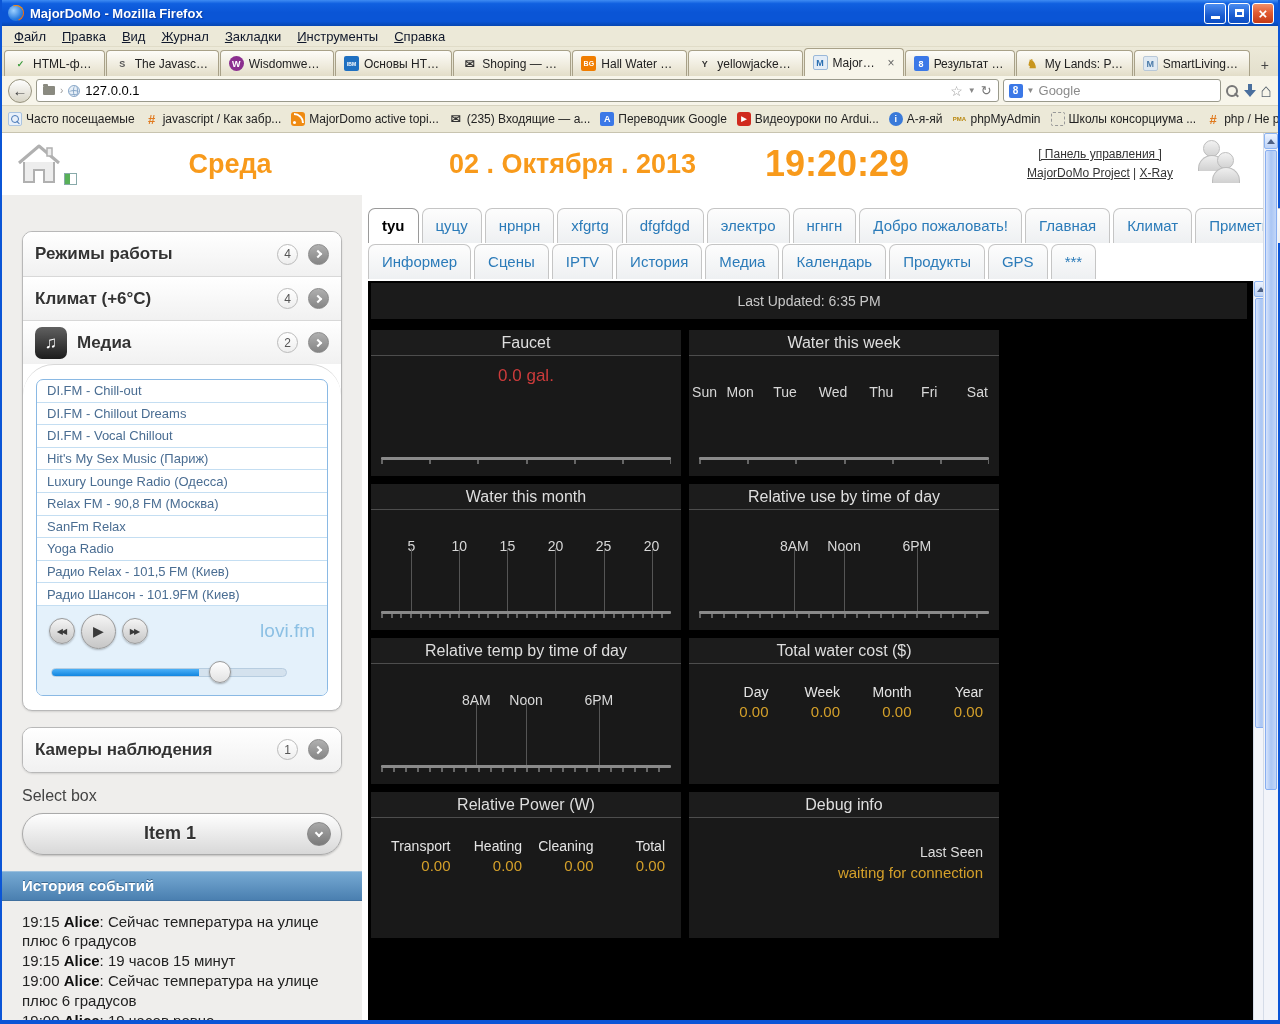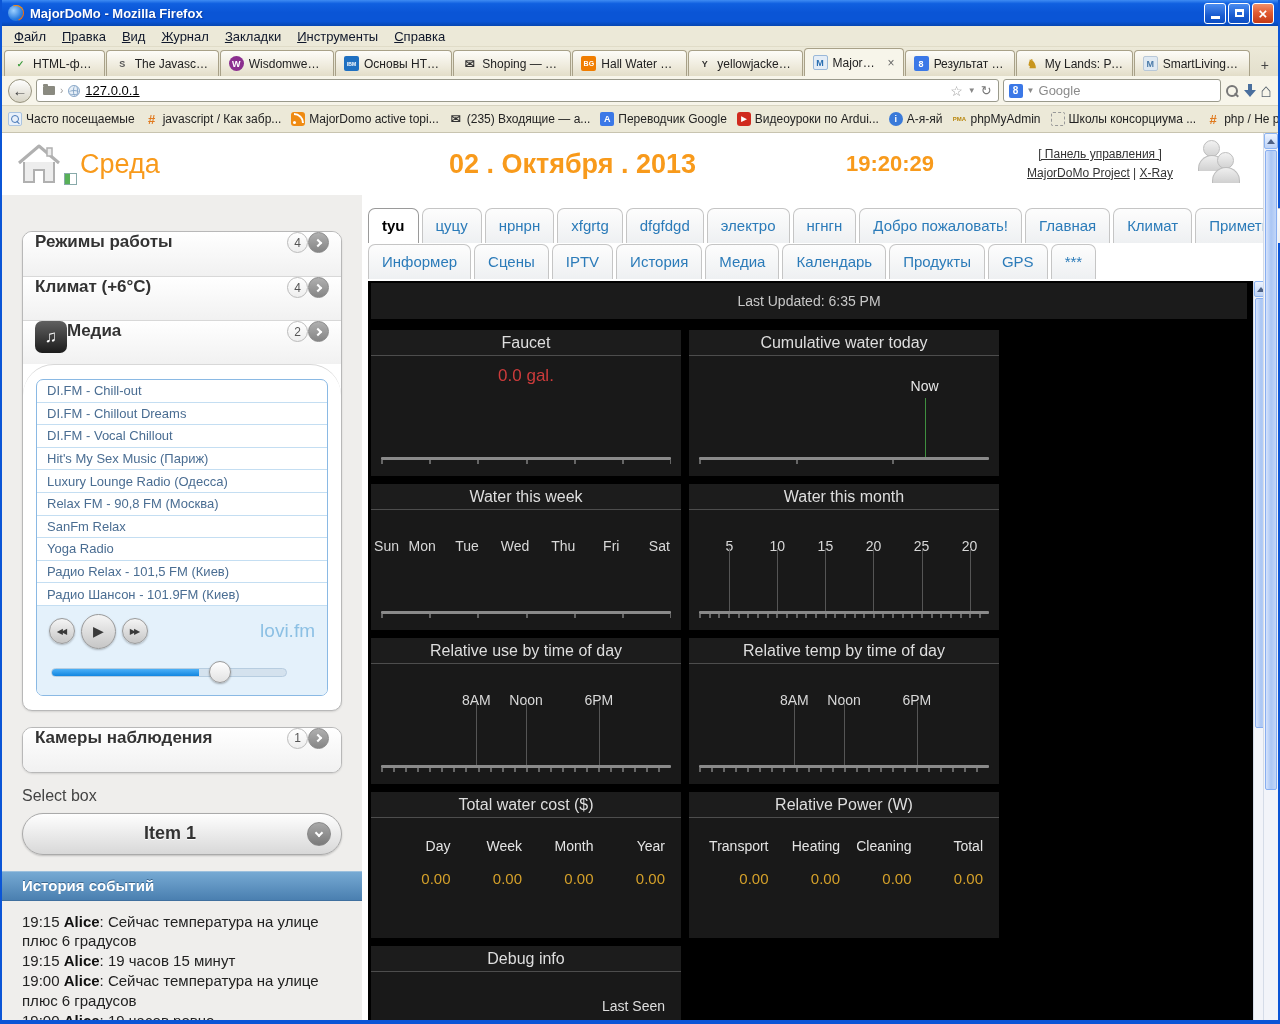--- a/index.html
+++ b/index.html
@@ -57,21 +57,21 @@
   .navbar { height:30px; flex:0 0 30px; background:#f7f5ea; border-bottom:1px solid #d8d4c0; display:flex; align-items:center; padding:0 6px; gap:4px; }
   .backbtn { width:24px; height:24px; border-radius:50%; background:linear-gradient(180deg,#fefefe,#d8d5c6); border:1px solid #97937e;
              display:flex; align-items:center; justify-content:center; color:#444; font-size:15px; font-weight:bold; }
   .urlbox { flex:1 1 auto; height:23px; background:#fff; border:1px solid #9a9a8c; border-radius:3px; display:flex; align-items:center; padding:0 6px; gap:5px; }
   .folder-ic { width:12px; height:9px; background:#8a8a80; border-radius:1px; position:relative; }
   .folder-ic::before { content:""; position:absolute; top:-2px; left:0; width:5px; height:2px; background:#8a8a80; border-radius:1px 1px 0 0; }
   .crumb-sep { color:#999; font-size:10px; }
   .globe-ic { width:12px; height:12px; border:1px solid #8aa8c8; border-radius:50%; position:relative; background:#e8f0f8; }
   .globe-ic::before { content:""; position:absolute; left:4px; top:0; bottom:0; width:3px; border-left:1px solid #8aa8c8; border-right:1px solid #8aa8c8; border-radius:50%; }
   .globe-ic::after { content:""; position:absolute; top:4px; left:0; right:0; height:3px; border-top:1px solid #8aa8c8; border-bottom:1px solid #8aa8c8; border-radius:50%; }
-  .url-input { flex:1; border:none; outline:none; font-size:13px; color:#000; font-family:"Liberation Sans",sans-serif; background:transparent;text-decoration:underline; }
+  .url-input { flex:1; border:none; outline:none; font-size:13px; color:#000; font-family:"Liberation Sans",sans-serif; background:transparent; }
   .star { color:#999; font-size:14px; }
   .caret { color:#888; font-size:8px; }
   .reload { color:#777; font-size:13px; }
   .searchbox { flex:0 0 215px; height:23px; background:#fff; border:1px solid #9a9a8c; border-radius:3px; display:flex; align-items:center; padding:0 5px; gap:4px; }
   .g8 { width:14px; height:14px; background:#3b78e7; color:#fff; font-size:10px; font-weight:bold; border-radius:2px; display:flex; align-items:center; justify-content:center; }
   .search-input { flex:1; border:none; outline:none; font-size:13px; color:#333; font-family:"Liberation Sans",sans-serif; background:transparent; }
   .search-input::placeholder { color:#8a8a8a; opacity:1; }
   .mag { width:14px; height:14px; position:relative; display:inline-block; }
   .mag::before { content:""; position:absolute; width:8px; height:8px; border:2px solid #777; border-radius:50%; left:1px; top:1px; }
   .mag::after { content:""; position:absolute; width:5px; height:2px; background:#777; transform:rotate(45deg); left:9px; top:10px; }
@@ -101,39 +101,39 @@
 
   
   .viewport { flex:1; display:flex; min-height:0; }
   .content { flex:1; display:flex; flex-direction:column; min-width:0; background:#fff; }
 
   
   .pageheader { height:62px; flex:0 0 62px; background:#fff; display:flex; align-items:center; }
   .home-wrap { flex:0 0 78px; display:flex; align-items:flex-end; padding-left:14px; gap:2px; }
   .mini-ic { width:13px; height:12px; background:#fff; border:1px solid #8aa; position:relative; }
   .mini-ic::before { content:""; position:absolute; left:0; top:0; bottom:0; width:5px; background:#58b058; }
-  .hd-week { flex:0 0 300px; color:#f89a1b; font-size:27px; font-weight:normal; }
+  .hd-week { flex:0 0 300px; text-align:center; color:#f89a1b; font-size:27px; font-weight:bold; }
   .hd-date { flex:1; text-align:center; color:#f89a1b; font-size:27px; font-weight:bold; }
-  .hd-time { flex:0 0 250px; text-align:center; color:#f89a1b; font-size:22px; font-weight:bold; }
+  .hd-time { flex:0 0 250px; color:#f89a1b; font-size:36px; font-weight:bold; }
   .hd-links { flex:0 0 170px; font-size:12px; color:#333; text-align:center; line-height:19px; }
   .hd-links a { color:#333; text-decoration:underline; }
   .avatar { flex:0 0 78px; position:relative; height:52px; }
   .person { position:absolute; }
   .person .head { width:17px; height:17px; border-radius:50%; background:linear-gradient(180deg,#f2f2f2,#d2d2d2); border:1px solid #bdbdbd; }
   .person .torso { width:28px; height:16px; border-radius:14px 14px 0 0; background:linear-gradient(180deg,#efefef,#d0d0d0); border:1px solid #bdbdbd; border-bottom:none; margin-top:-2px; margin-left:-5px; }
   .p1 { left:18px; top:2px; }
   .p2 { left:32px; top:14px; }
 
   
   .bodyrow { flex:1; display:flex; min-height:0; }
 
   
   .sidebar { flex:0 0 360px; background:#efeeec; overflow:hidden; padding:36px 20px 0 20px; }
   .acc { border-radius:10px; border:1px solid #b8b8b8; overflow:hidden; background:#fff; box-shadow:0 1px 2px rgba(0,0,0,.12); }
-  .acc-row { height:44px; display:flex; padding:0 12px; gap:0;
+  .acc-row { height:44px; display:flex; align-items:center; padding:0 12px; gap:10px;
              background:linear-gradient(180deg,#ffffff,#f1f1f1); border-top:1px solid #d8d8d8; }
   .acc-row:first-child { border-top:none; }
   .acc-label { flex:1; font-size:17px; font-weight:bold; color:#333; text-shadow:0 1px 0 #fff; }
   .count-badge { min-width:21px; height:21px; border-radius:50%; background:linear-gradient(180deg,#fff,#eee); border:1px solid #bbb;
                  display:flex; align-items:center; justify-content:center; font-size:12px; color:#555; }
   .chev-circle { width:21px; height:21px; border-radius:50%; background:linear-gradient(180deg,#b0b0b0,#858585); border:1px solid #888;
                  display:flex; align-items:center; justify-content:center; }
   .chev-right { width:6px; height:6px; border-top:2px solid #fff; border-right:2px solid #fff; transform:rotate(45deg); margin-left:-2px; }
   .chev-down  { width:6px; height:6px; border-top:2px solid #fff; border-right:2px solid #fff; transform:rotate(135deg); margin-top:-2px; }
   .media-ic { width:32px; height:32px; border-radius:7px; background:linear-gradient(180deg,#606060,#1c1c1c); color:#fff; font-size:17px;
@@ -191,21 +191,21 @@
   .axis::after { content:""; position:absolute; top:3px; left:0; right:0; height:4px; }
   .axis.t6::after  { background:repeating-linear-gradient(90deg,#666 0 2px,transparent 2px 16.62%); }
   .axis.t3::after  { background:repeating-linear-gradient(90deg,#666 0 2px,transparent 2px 33.3%); }
   .axis.t31::after { background:repeating-linear-gradient(90deg,#666 0 2px,transparent 2px 3.33%); }
   .axis.t24::after { background:repeating-linear-gradient(90deg,#666 0 2px,transparent 2px 4.16%); }
   .faucet-val { margin-top:10px; text-align:center; color:#cc3b3b; font-size:17px; }
   .now-label { position:absolute; top:22px; transform:translateX(-50%); color:#e8e8e8; font-size:14px; }
   .vline { position:absolute; width:1px; background:#555; top:38px; bottom:17px; }
   .vline.green { background:#3f8f3f; top:42px; }
   .axlabel { position:absolute; transform:translateX(-50%); color:#d8d8d8; font-size:14px; top:28px; }
-  .ptable { display:grid; grid-template-columns:repeat(4,1fr); padding:20px 12px 0; row-gap:16px; }
+  .ptable { display:grid; grid-template-columns:repeat(4,1fr); padding:20px 12px 0; row-gap:3px; }
   .th { color:#e4e4e4; font-size:14px; text-align:right; padding-right:4px; }
   .tv { color:#d4a02a; font-size:15px; text-align:right; padding-right:4px; }
   .dbody { padding:26px 16px 0; text-align:right; }
   .db-label { color:#dedede; font-size:14px; margin-bottom:4px; }
   .db-status { color:#d4a02a; font-size:15px; }
 
   
   .scrollbar { flex:0 0 15px; background:#f2f4f9; border-left:1px solid #d5dce8; display:flex; flex-direction:column; }
   .sb-btn { height:16px; flex:0 0 16px; background:linear-gradient(180deg,#eef4ff,#bcd2f6); border:1px solid #8cb4f2; border-radius:2px;
             display:flex; align-items:center; justify-content:center; }
@@ -510,28 +510,20 @@
               <div class="grid">
 
                 <div class="panel">
                   <div class="ptitle">Faucet</div>
                   <div class="pbody">
                     <div class="faucet-val">0.0 gal.</div>
                     <div class="axis t6"></div>
                   </div>
                 </div>
 
-                <div class="panel">
-                  <div class="ptitle">Cumulative water today</div>
-                  <div class="pbody">
-                    <span class="now-label" style="left:76%">Now</span>
-                    <div class="vline green" style="left:76%"></div>
-                    <div class="axis t3"></div>
-                  </div>
-                </div>
 
                 <div class="panel">
                   <div class="ptitle">Water this week</div>
                   <div class="pbody">
                     <span class="axlabel" style="left:5%">Sun</span>
                     <span class="axlabel" style="left:16.5%">Mon</span>
                     <span class="axlabel" style="left:31%">Tue</span>
                     <span class="axlabel" style="left:46.5%">Wed</span>
                     <span class="axlabel" style="left:62%">Thu</span>
                     <span class="axlabel" style="left:77.5%">Fri</span>

